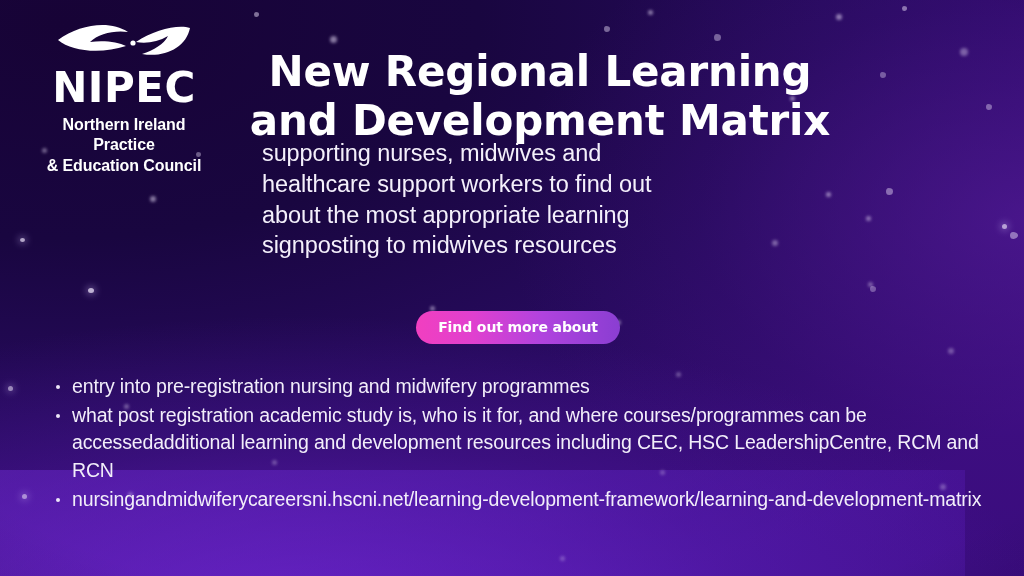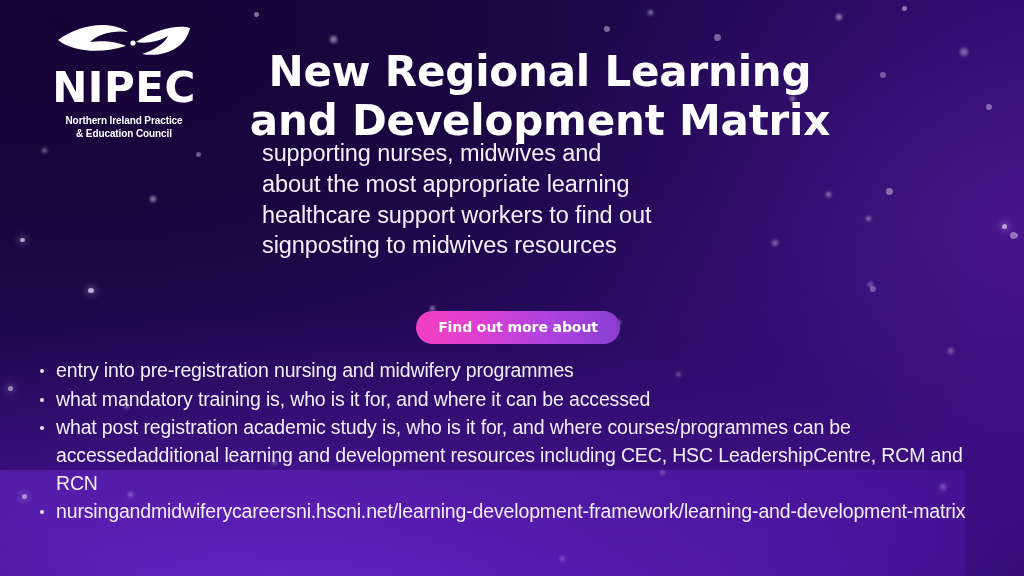--- a/index.html
+++ b/index.html
@@ -73,21 +73,21 @@
   .logo-word {
     font-family: "DejaVu Sans", sans-serif;
     font-weight: bold;
     font-size: 42px;
     letter-spacing: 0.5px;
     color: #ffffff;
     line-height: 1;
   }
   .logo-sub {
     margin-top: 6px;
-    font-size: 10px;
+    font-size: 16px;
     font-weight: bold;
     color: #ffffff;
     line-height: 1.28;
     letter-spacing: -0.1px;
   }
 
   
   .headline {
     position: absolute;
     left: 210px;
@@ -139,21 +139,21 @@
     cursor: pointer;
     font-family: "DejaVu Sans", sans-serif;
   }
 
   
   .bullets {
     position: absolute;
     left: 36px;
     top: 357px;
     width: 952px;
-    margin: 0;
+    margin: 16px;
     padding: 0;
     list-style: none;
     color: #f2eefa;
     font-size: 19.5px;
     line-height: 1.42;
     letter-spacing: -0.15px;
   }
   .bullets li {
     position: relative;
     padding-left: 20px;
@@ -234,29 +234,28 @@
     </div>
   </div>
 
   <h1 class="headline">
     <span class="ln">New Regional Learning</span>
     <span class="ln">and Development Matrix</span>
   </h1>
 
   <div class="subtitle">
     <span class="ln">supporting nurses, midwives and</span>
+    <span class="ln">healthcare support workers to find out</span>
     <span class="ln">about the most appropriate learning</span>
-    <span class="ln">healthcare support workers to find out</span>
     <span class="ln">signposting to midwives resources</span>
   </div>
 
   <div class="cta-wrap">
     <button class="cta">Find out more about</button>
   </div>
 
   <ul class="bullets">
     <li>entry into pre-registration nursing and midwifery programmes</li>
-    <li>what mandatory training is, who is it for, and where it can be accessed</li>
     <li>what post registration academic study is, who is it for, and where courses/programmes can be accessedadditional learning and development resources including CEC, HSC LeadershipCentre, RCM and RCN</li>
     <li>nursingandmidwiferycareersni.hscni.net/learning-development-framework/learning-and-development-matrix</li>
   </ul>
 
 </div>
 
 </body></html>

